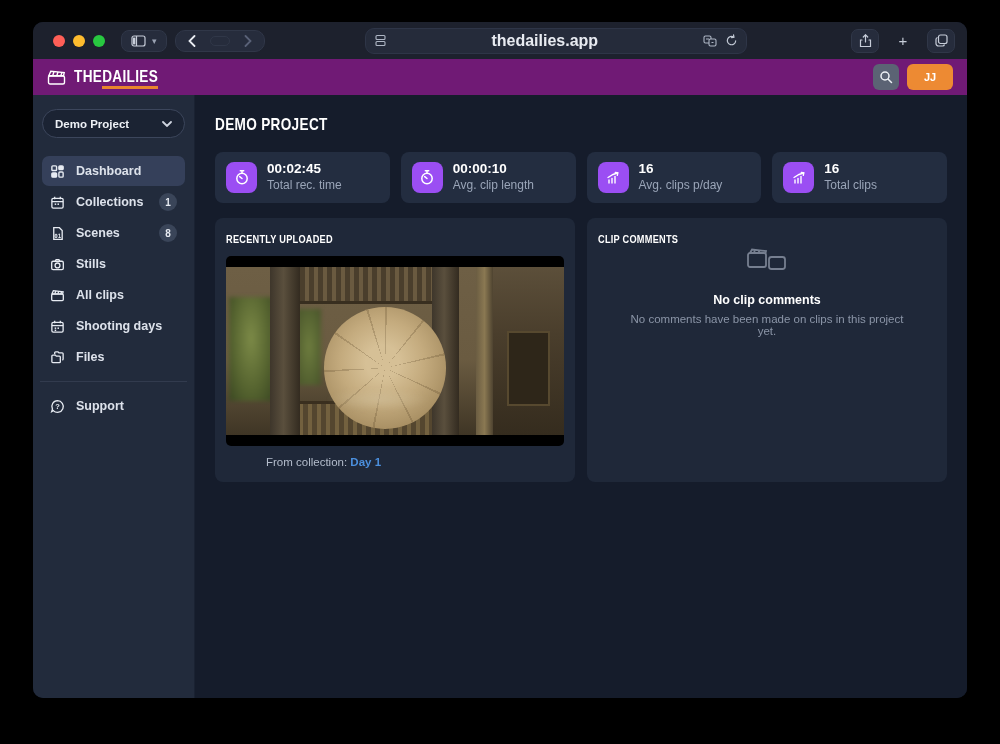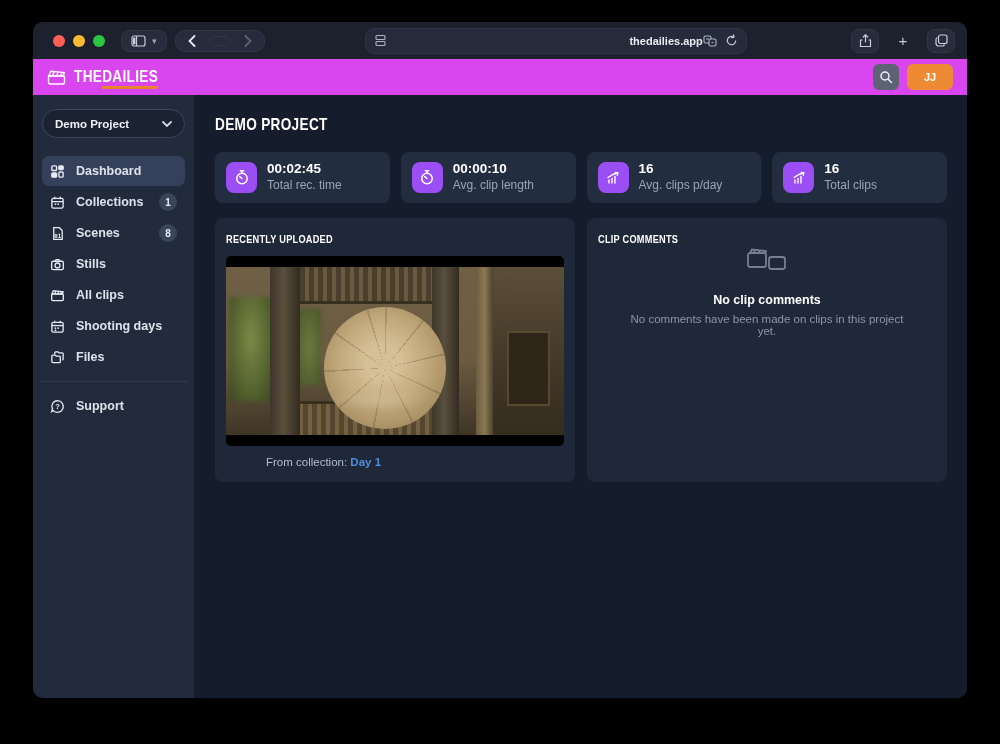--- a/index.html
+++ b/index.html
@@ -17,29 +17,29 @@
   .lights { display:flex; gap:8px; margin:0 8px 0 8px; }
   .light { width:12px; height:12px; border-radius:50%; }
   .light.red { background:#ff5f57; } .light.yellow { background:#febc2e; } .light.green { background:#28c840; }
   .pill { display:flex; align-items:center; gap:6px; background:#262c3c; border:1px solid #303748;
           border-radius:8px; padding:4px 9px; color:#c7cdd9; }
   .chev { font-size:9px; color:#9aa2b2; }
   .navpill { display:flex; align-items:center; gap:14px; background:#262c3c; border:1px solid #303748;
              border-radius:10px; padding:4px 12px; }
   .urlbar { flex:1; max-width:382px; margin:0 auto; background:#252b3a; border:1px solid #2e3547;
             border-radius:9px; height:26px; display:flex; align-items:center; padding:0 8px; color:#aeb6c4; }
-  .urlbar .domain { flex:1; text-align:right; color:#e8ebf1; font-size:11px; font-weight:700; }
+  .urlbar .domain { flex:1; text-align:center; color:#e8ebf1; font-size:16px; font-weight:700; }
   .chrome-right { display:flex; align-items:center; gap:10px; margin-left:4px; }
   .chrome-btn { width:28px; height:24px; border-radius:7px; display:flex; align-items:center;
                 justify-content:center; color:#c7cdd9; }
   .chrome-btn.boxed { background:#262c3c; border:1px solid #303748; }
   .plus-glyph { font-size:15px; color:#c7cdd9; }
 
   
-  .appbar { height:36px; flex:0 0 36px; background:#d946ef; display:flex; 
+  .appbar { height:36px; flex:0 0 36px; background:#701a75; display:flex; 
             padding:0 14px; justify-content:space-between; }
   .brand { display:flex; align-items:center; gap:7px; color:#fff; }
   .brand-text { font-size:17px; font-weight:700; letter-spacing:.4px; transform:scaleX(.8);
                 transform-origin:left center; display:inline-block; white-space:nowrap; }
   .brand-rest { border-bottom:3px solid #e8862d; padding-bottom:0px; }
   .appbar-right { display:flex; gap:8px; align-items:center; }
   .iconbtn { width:26px; height:26px; border-radius:6px; background:#5b6374; display:flex;
              align-items:center; justify-content:center; color:#e8ebf1; cursor:pointer; }
   .avatar { width:46px; height:26px; border-radius:6px; background:#ed8a33; color:#fff; font-size:11px;
             font-weight:700; display:flex; align-items:center; justify-content:center; cursor:pointer; }

